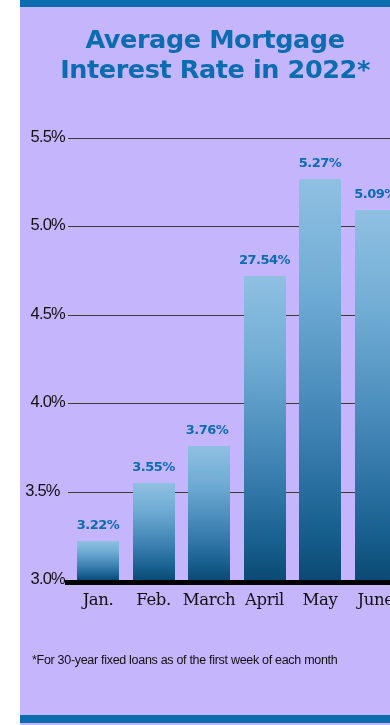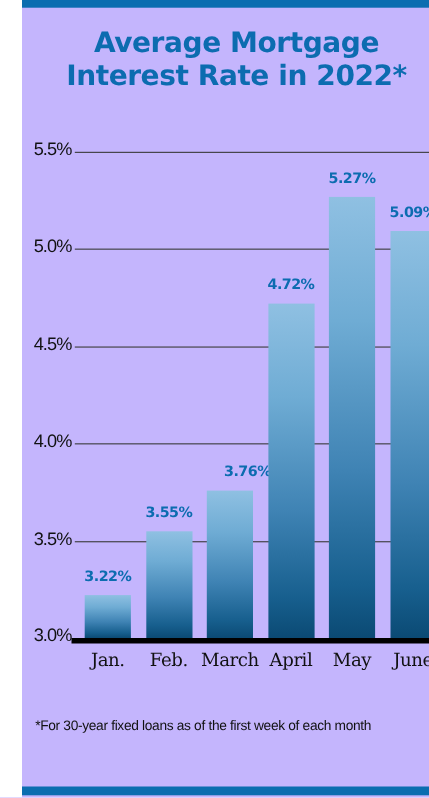--- a/index.html
+++ b/index.html
@@ -153,41 +153,41 @@
   <div class="rule-top"></div>
 
   <div class="title-block">
     <div class="title-line">Average Mortgage</div>
     <div class="title-line">Interest Rate in 2022*</div>
   </div>
 
   <div class="plot" id="plot-area">
       <div class="ytick-label" style="top: 569px;">3.0%</div>
       <div class="gridline" style="top: 491.6px;"></div>
-      <div class="ytick-label" style="top: 480.6px;">3.5%</div>
+      <div class="ytick-label" style="top: 480.6px; text-align: center;">3.5%</div>
       <div class="gridline" style="top: 403.2px;"></div>
       <div class="ytick-label" style="top: 392.2px;">4.0%</div>
       <div class="gridline" style="top: 314.8px;"></div>
       <div class="ytick-label" style="top: 303.8px;">4.5%</div>
       <div class="gridline" style="top: 226.4px;"></div>
       <div class="ytick-label" style="top: 215.4px;">5.0%</div>
       <div class="gridline" style="top: 138px;"></div>
       <div class="ytick-label" style="top: 127px;">5.5%</div>
       <div class="axis-baseline" style="top: 580px;"></div>
       <div class="bar" style="left: 57px; top: 541.104px; width: 42px; height: 38.896px;"></div>
       <div class="bar-label" style="left: 44px; top: 517.104px; width: 68px;">3.22%</div>
       <div class="xtick-label" style="left: 43px; width: 70px;">Jan.</div>
       <div class="bar" style="left: 112.5px; top: 482.76px; width: 42px; height: 97.24px;"></div>
       <div class="bar-label" style="left: 99.5px; top: 458.76px; width: 68px;">3.55%</div>
       <div class="xtick-label" style="left: 98.5px; width: 70px;">Feb.</div>
       <div class="bar" style="left: 168px; top: 445.632px; width: 42px; height: 134.368px;"></div>
-      <div class="bar-label" style="left: 171px; top: 421.632px; width: 68px;">3.76%</div>
+      <div class="bar-label" style="left: 153px; top: 421.632px; width: 68px;">3.76%</div>
       <div class="xtick-label" style="left: 154px; width: 70px;">March</div>
       <div class="bar" style="left: 223.5px; top: 275.904px; width: 42px; height: 304.096px;"></div>
-      <div class="bar-label" style="left: 210.5px; top: 251.904px; width: 68px;">4.72%</div>
+      <div class="bar-label" style="left: 210.5px; top: 251.904px; width: 68px;">27.54%</div>
       <div class="xtick-label" style="left: 209.5px; width: 70px;">April</div>
       <div class="bar" style="left: 279px; top: 178.664px; width: 42px; height: 401.336px;"></div>
       <div class="bar-label" style="left: 266px; top: 154.664px; width: 68px;">5.27%</div>
       <div class="xtick-label" style="left: 265px; width: 70px;">May</div>
       <div class="bar" style="left: 334.5px; top: 210.488px; width: 42px; height: 369.512px;"></div>
       <div class="bar-label" style="left: 321.5px; top: 186.488px; width: 68px;">5.09%</div>
       <div class="xtick-label" style="left: 320.5px; width: 70px;">June</div>
     </div>
 
   <div class="footnotes">

